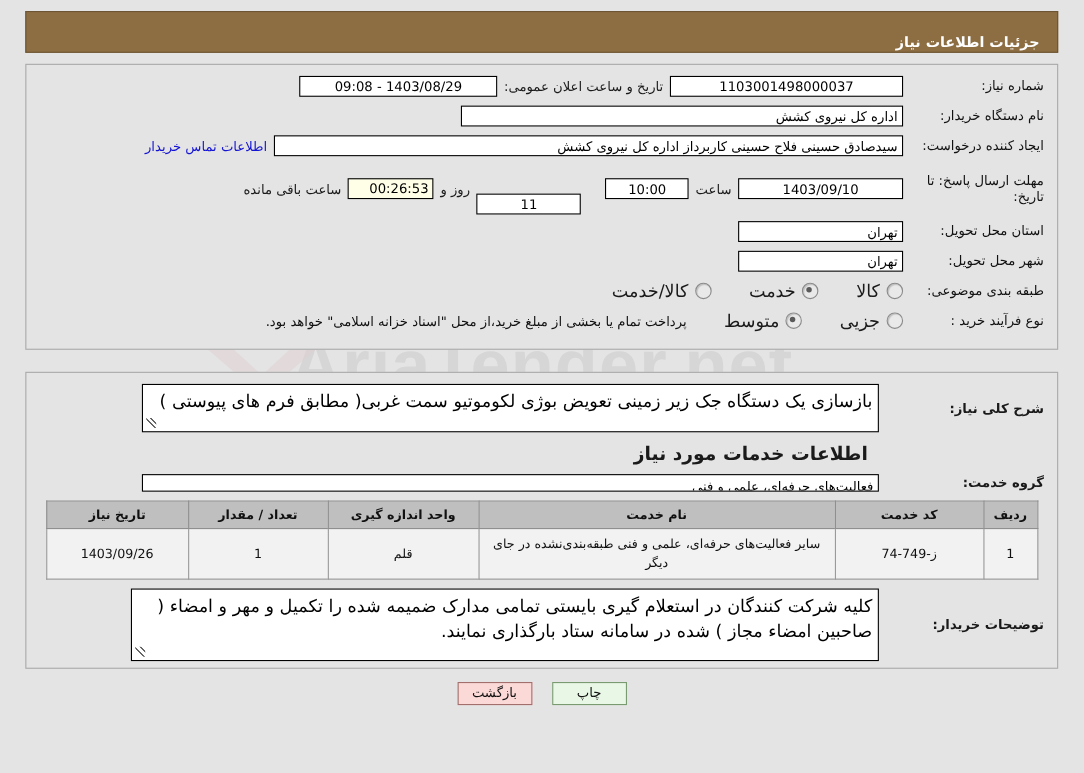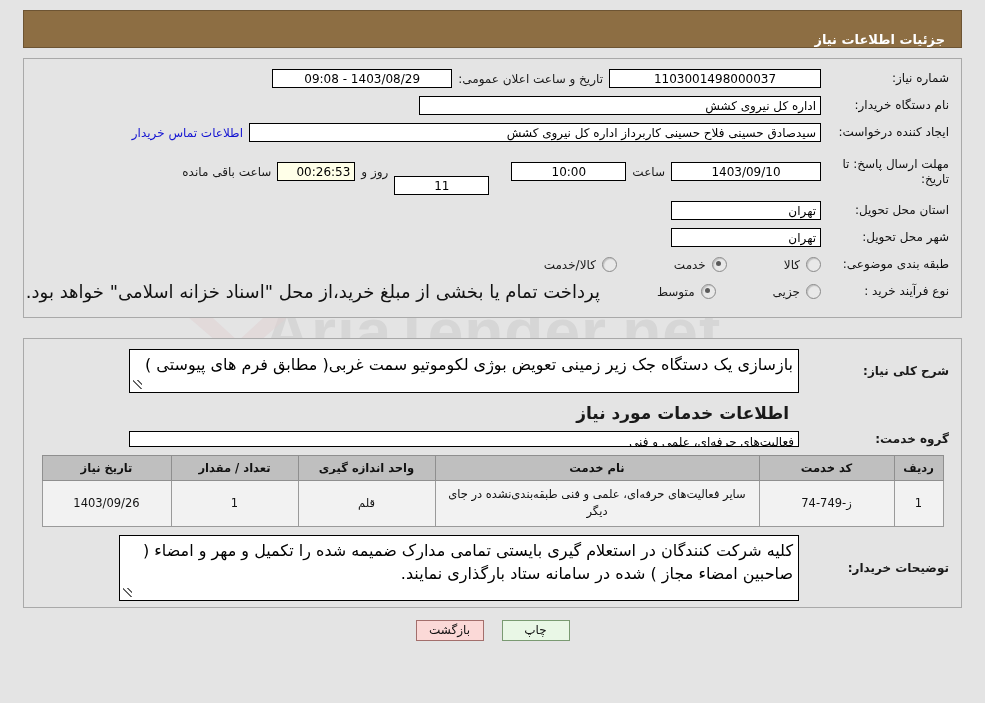--- a/index.html
+++ b/index.html
@@ -136,21 +136,21 @@
     white-space: nowrap;
     cursor: pointer;
   }
 
   
   .w-need   { width: 212px; }
   .w-pub    { width: 180px; }
   .w-org    { width: 402px; }
   .w-creator{ width: 572px; }
   .w-date   { width: 150px; }
-  .w-time   { width: 115px; }
+  .w-time   { width: 76px; }
   .w-days   { width: 95px; margin-top: 28px; }
   .w-clock  { width: 78px; }
   .w-prov   { width: 150px; }
 
   
   .radio-group { display: flex; align-items: center; }
   .radio-item {
     display: flex;
     align-items: center;
     margin-left: 34px;
@@ -167,24 +167,24 @@
     flex: 0 0 13px;
   }
   .radio.checked::after {
     content: "";
     position: absolute;
     left: 3px; top: 3px;
     width: 5px; height: 5px;
     border-radius: 50%;
     background: #5a5a5a;
   }
-  .radio-label { font-size: 12px; padding-right: 6px; margin-left: 23px; }
+  .radio-label { font-size: 16px; padding-right: 6px; }
 
   .note-text {
-    font-size: 18px;
+    font-size: 12px;
     color: #111;
     white-space: nowrap;
   }
 
   
   .ta {
     border: 1px solid #000;
     background: #fff;
     font-size: 16px;
     color: #000;

